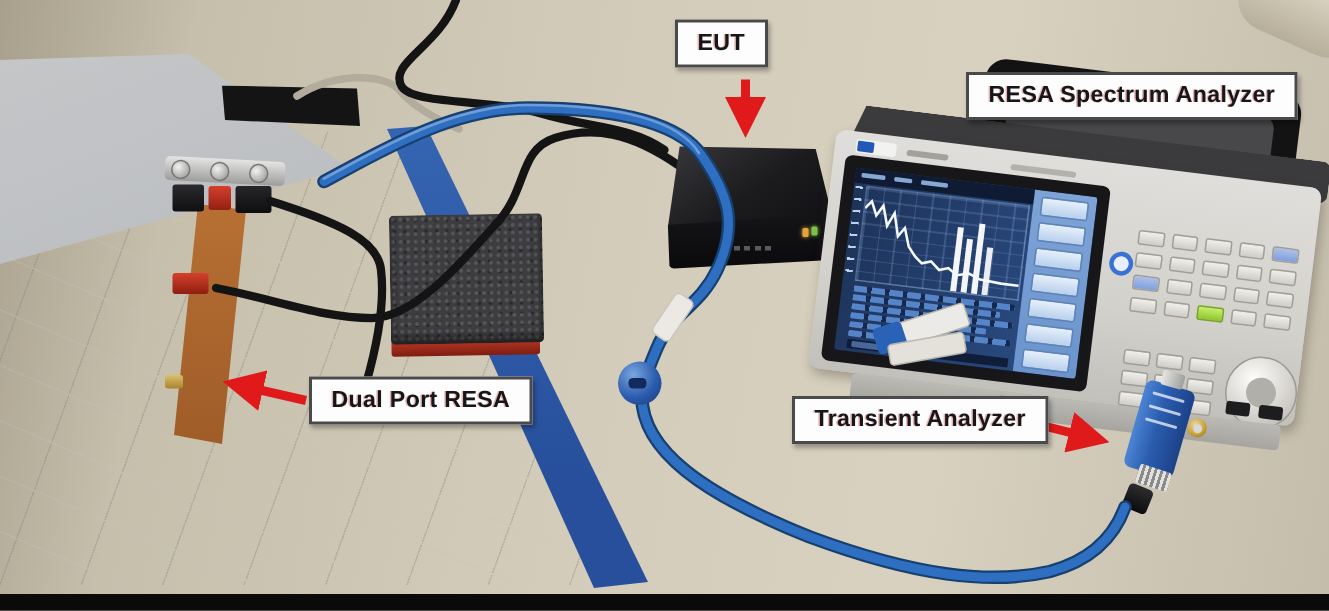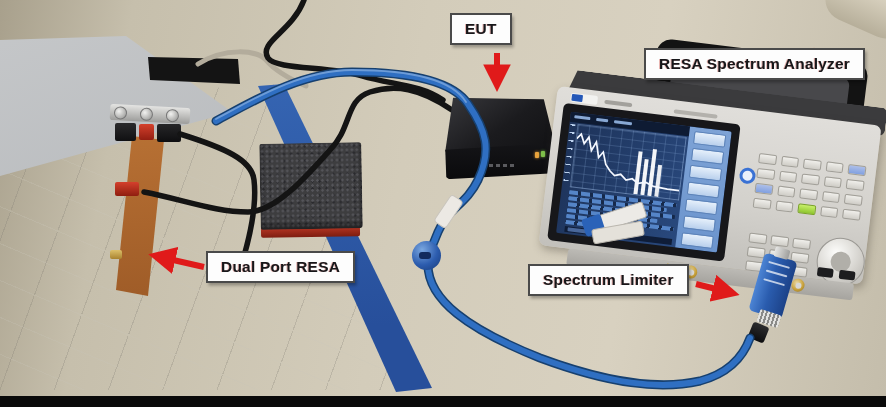--- a/index.html
+++ b/index.html
@@ -353,16 +353,16 @@
       </marker>
     </defs>
     <line class="arrow" x1="497" y1="53" x2="497" y2="80" marker-end="url(#ah)"></line>
     <line class="arrow" x1="812" y1="50" x2="836" y2="72" marker-end="url(#ah)"></line>
     <line class="arrow" x1="204" y1="267" x2="160" y2="257" marker-end="url(#ah)"></line>
     <line class="arrow" x1="696" y1="284" x2="728" y2="292" marker-end="url(#ah)"></line>
   </svg>
   <div class="callout co-eut">EUT</div>
   <div class="callout co-resa">RESA Spectrum Analyzer</div>
   <div class="callout co-lisn">Dual Port RESA</div>
-  <div class="callout co-lim">Spectrum Limiter</div>
+  <div class="callout co-lim">Transient Analyzer</div>
 
   <div class="abs bottom-bar"></div>
 </div>
 
 </body></html>

